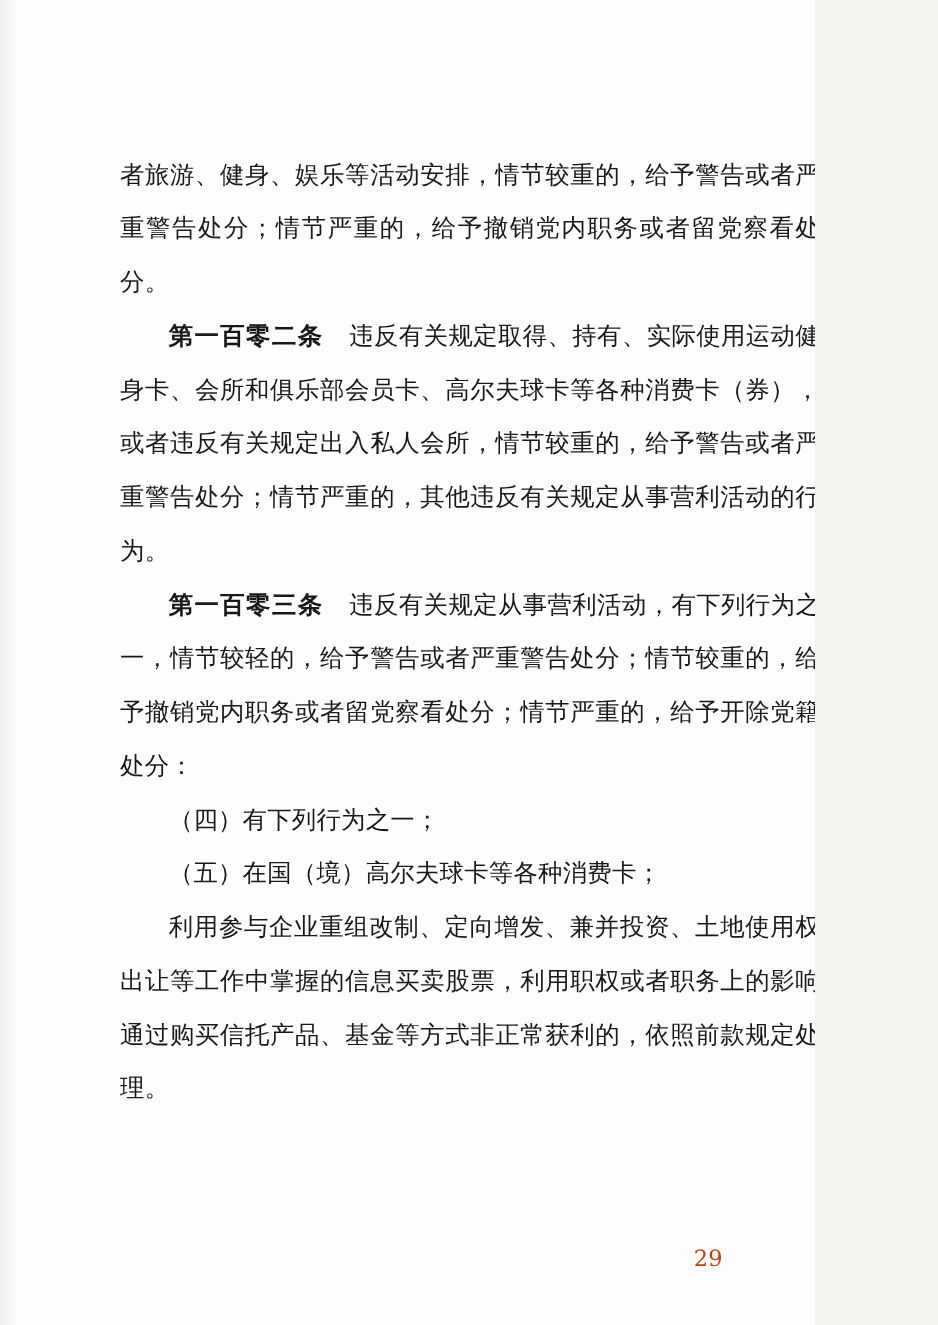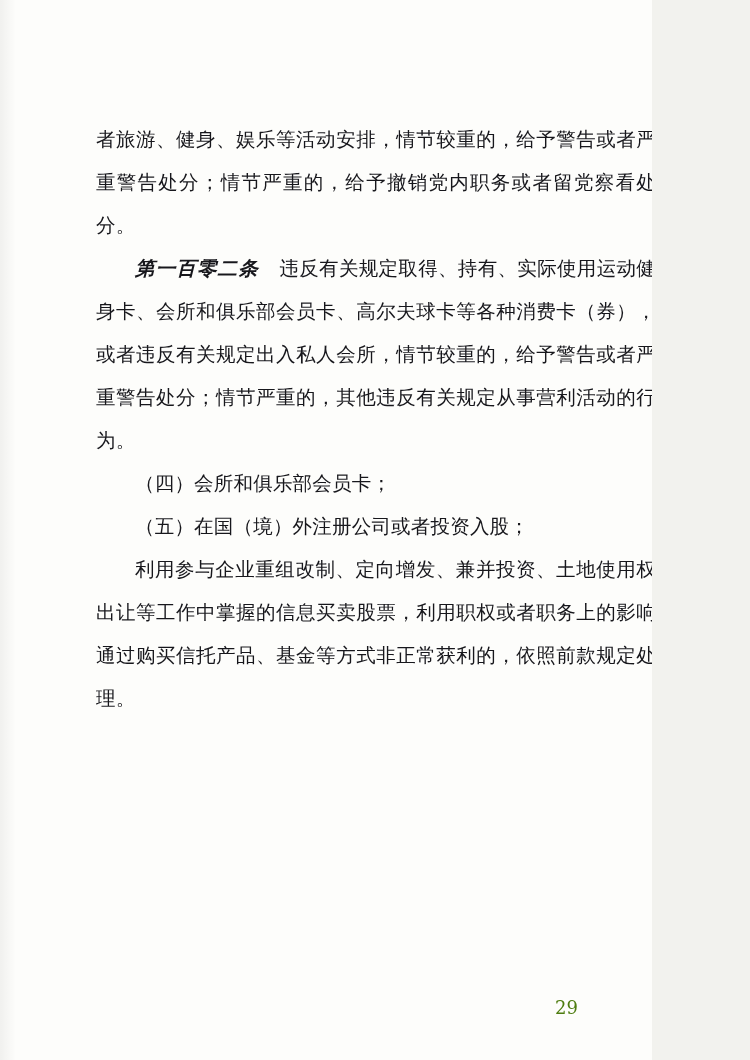--- a/index.html
+++ b/index.html
@@ -44,55 +44,57 @@
   }
   p.indent {
     text-indent: 39px;
   }
   p.item {
     text-indent: 39px;
   }
   .art-no {
     font-weight: bold;
     letter-spacing: 1px;
-    font-style: italic;
   }
   .art-no::after {
     content: "\3000";
   }
   .page-number {
     position: absolute;
     right: 74px;
     bottom: 42px;
     font-size: 18px;
-    color: #4d7c0f;
+    color: #c2410c;
     font-family: "DejaVu Serif", serif;
   }
 </style>
 </head>
 <body>
 
 <div class="page">
 
   <div class="content">
 
     <p class="">
       <span>者旅游、健身、娱乐等活动安排，情节较重的，给予警告或者严重警告处分；情节严重的，给予撤销党内职务或者留党察看处分。</span>
     </p>
 
     <p class="indent">
       <span class="art-no">第一百零二条</span><span>违反有关规定取得、持有、实际使用运动健身卡、会所和俱乐部会员卡、高尔夫球卡等各种消费卡（券），或者违反有关规定出入私人会所，情节较重的，给予警告或者严重警告处分；情节严重的，其他违反有关规定从事营利活动的行为。</span>
     </p>
 
+    <p class="indent">
+      <span class="art-no">第一百零三条</span><span>违反有关规定从事营利活动，有下列行为之一，情节较轻的，给予警告或者严重警告处分；情节较重的，给予撤销党内职务或者留党察看处分；情节严重的，给予开除党籍处分：</span>
+    </p>
 
     <p class="item">
-      <span>（四）会所和俱乐部会员卡；</span>
+      <span>（四）有下列行为之一；</span>
     </p>
     <p class="item">
-      <span>（五）在国（境）外注册公司或者投资入股；</span>
+      <span>（五）在国（境）高尔夫球卡等各种消费卡；</span>
     </p>
 
     <p class="indent">
       <span>利用参与企业重组改制、定向增发、兼并投资、土地使用权出让等工作中掌握的信息买卖股票，利用职权或者职务上的影响通过购买信托产品、基金等方式非正常获利的，依照前款规定处理。</span>
     </p>
 
   </div>
 
   <div class="page-number">29</div>
 

